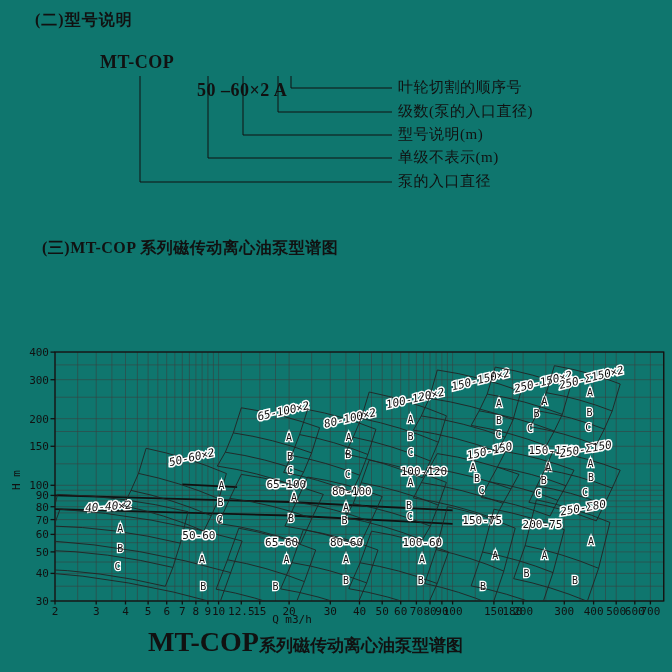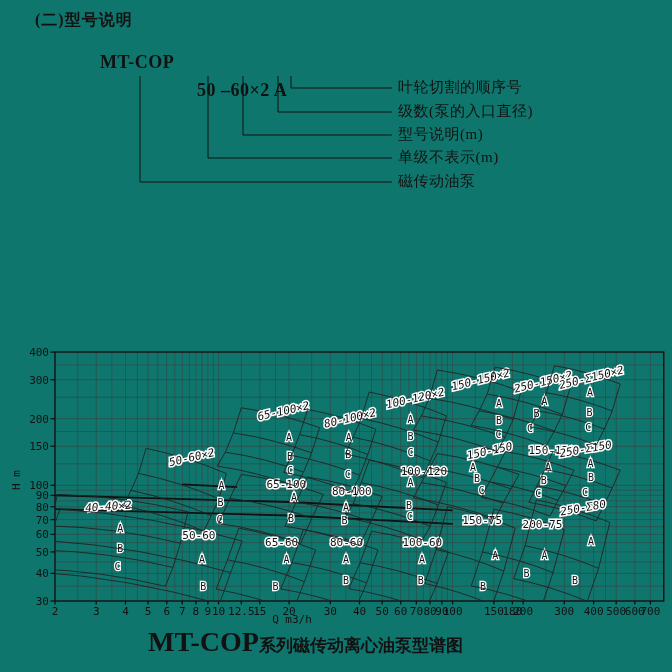--- a/index.html
+++ b/index.html
@@ -42,22 +42,23 @@
       <line x1="208" y1="76" x2="208" y2="158" stroke="#111" stroke-width="1"></line>
       <line x1="208" y1="158" x2="392" y2="158" stroke="#111" stroke-width="1"></line>
       <line x1="140" y1="76" x2="140" y2="182" stroke="#111" stroke-width="1"></line>
       <line x1="140" y1="182" x2="392" y2="182" stroke="#111" stroke-width="1"></line>
     </svg>
   <div id="callout-labels">
       <div class="callout-label" style="top:78px">叶轮切割的顺序号</div>
       <div class="callout-label" style="top:102px">级数(泵的入口直径)</div>
       <div class="callout-label" style="top:125px">型号说明(m)</div>
       <div class="callout-label" style="top:148px">单级不表示(m)</div>
-      <div class="callout-label" style="top:172px">磁传动油泵</div>
+      <div class="callout-label" style="top:172px">泵的入口直径</div>
     </div>
+  <div class="h3sec">(三)MT-COP 系列磁传动离心油泵型谱图</div>
   <svg id="chart-svg" width="672" height="300">
       <defs>
         <clipPath id="pc">
           <rect x="55" y="12" width="608.7" height="249"></rect>
         </clipPath>
       </defs>
       <line class="g" x1="55.0" y1="12" x2="55.0" y2="261"></line>
       <line class="g" x1="77.7" y1="12" x2="77.7" y2="261"></line>
       <line class="g" x1="96.2" y1="12" x2="96.2" y2="261"></line>
       <line class="g" x1="111.9" y1="12" x2="111.9" y2="261"></line>

